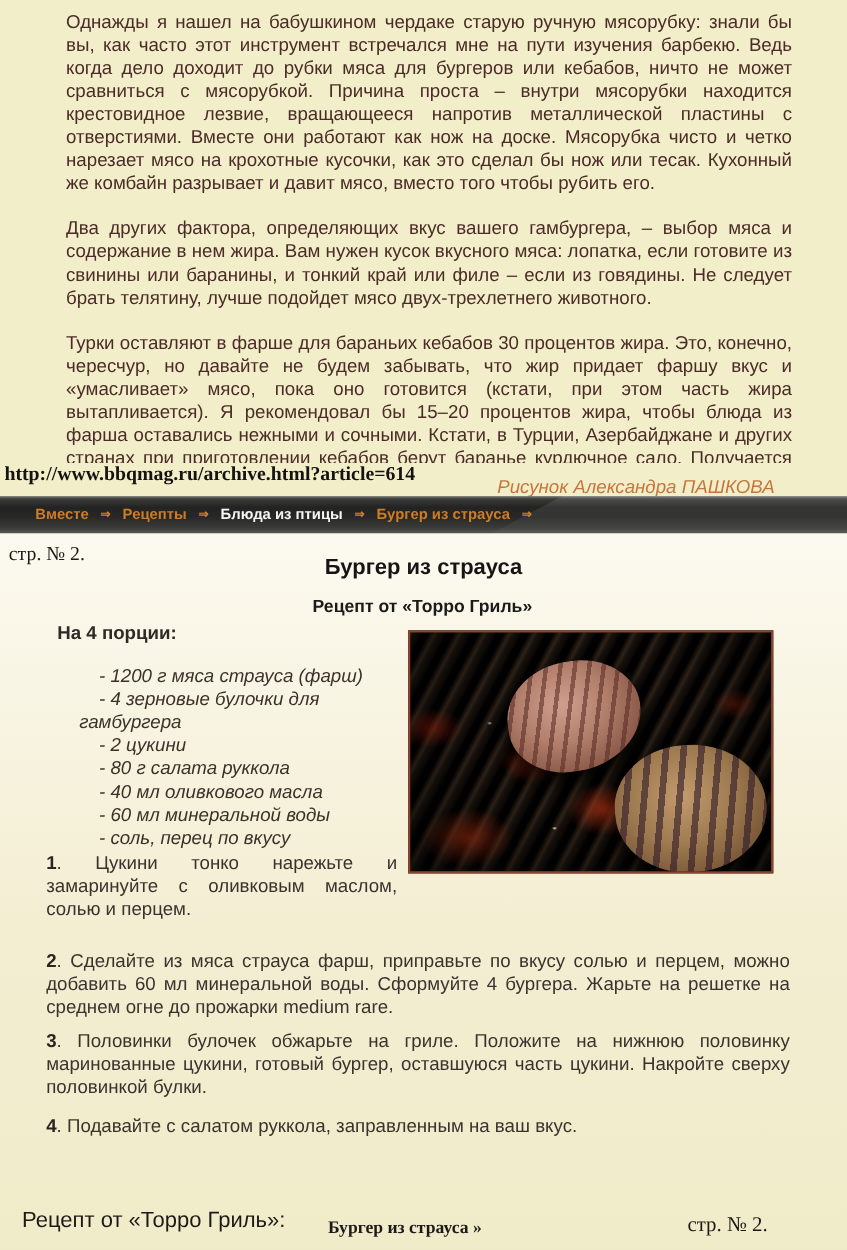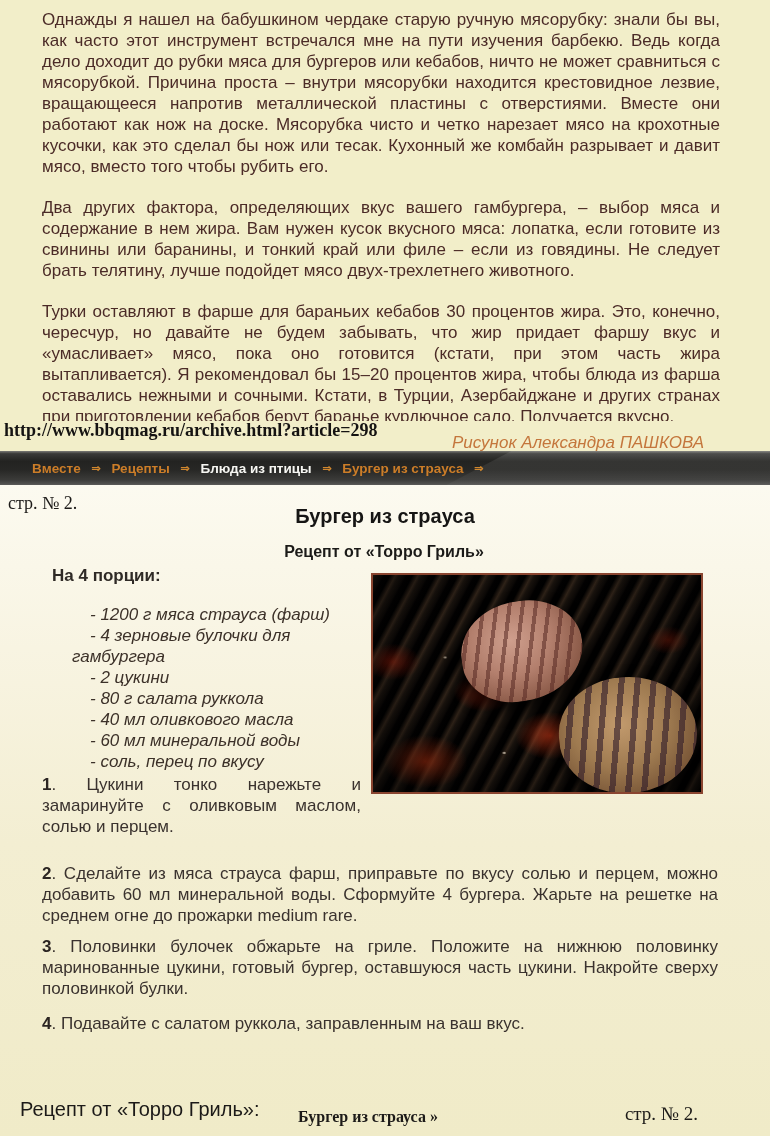--- a/index.html
+++ b/index.html
@@ -1,21 +1,21 @@
 <!DOCTYPE html>
 <html><head>
 <meta charset="utf-8">
 <style>
   html,body{margin:0;padding:0;background:#e8e4c4;}
   #page{position:relative;width:770px;height:1136px;overflow:hidden;
         font-family:"Liberation Sans",sans-serif;background:#f2eec9;}
 
   
   .top-area{position:absolute;top:0;left:0;width:770px;height:451px;background:#f2eec9;overflow:hidden;}
-  .intro{padding:9px 50px 0 42px;max-height:412px;overflow:hidden;}
+  .intro{padding:9px 50px 0 60px;max-height:412px;overflow:hidden;}
   .intro p{margin:0 0 20px 0;font-size:17px;line-height:21px;text-align:justify;
            color:#4b2b27;}
   .source-url{position:absolute;top:420px;left:4px;font-family:"Liberation Serif",serif;
               font-weight:bold;font-size:18px;color:#151312;}
   .photo-credit{position:absolute;top:433px;left:452px;font-style:italic;font-size:17px;
                 color:#c4763c;}
 
   
   .navbar{position:absolute;top:451px;left:0;width:770px;height:34px;
           background:linear-gradient(180deg,#7b7b77 0%,#3a3a38 8%,#232321 30%,#272725 55%,#3b3b39 85%,#50504e 96%,#5b5b59 100%);
@@ -93,21 +93,21 @@
 <div id="page">
 
   <div class="top-area">
     <div class="intro">
       <p>Однажды я нашел на бабушкином чердаке старую ручную мясорубку: знали бы вы, как часто этот инструмент встречался мне на пути изучения барбекю. Ведь когда дело доходит до рубки мяса для бургеров или кебабов, ничто не может сравниться с мясорубкой. Причина проста – внутри мясорубки находится крестовидное лезвие, вращающееся напротив металлической пластины с отверстиями. Вместе они работают как нож на доске. Мясорубка чисто и четко нарезает мясо на крохотные кусочки, как это сделал бы нож или тесак. Кухонный же комбайн разрывает и давит мясо, вместо того чтобы рубить его.</p>
       <p>Два других фактора, определяющих вкус вашего гамбургера, – выбор мяса и содержание в нем жира. Вам нужен кусок вкусного мяса: лопатка, если готовите из свинины или баранины, и тонкий край или филе – если из говядины. Не следует брать телятину, лучше подойдет мясо двух-трехлетнего животного.</p>
       <p>Турки оставляют в фарше для бараньих кебабов 30 процентов жира. Это, конечно, чересчур, но давайте не будем забывать, что жир придает фаршу вкус и «умасливает» мясо, пока оно готовится (кстати, при этом часть жира вытапливается). Я рекомендовал бы 15–20 процентов жира, чтобы блюда из фарша оставались нежными и сочными. Кстати, в Турции, Азербайджане и других странах при приготовлении кебабов берут баранье курдючное сало. Получается вкусно.</p>
     </div>
   </div>
 
-  <div class="source-url">http://www.bbqmag.ru/archive.html?article=298</div>
+  <div class="source-url">http://www.bbqmag.ru/archive.html?article=614</div>
   <div class="photo-credit">Рисунок Александра ПАШКОВА</div>
 
   <div class="navbar">
     <div class="nav-sheen"></div>
     <div class="breadcrumb">
       <span class="crumb">Вместе</span>
       <span class="crumb-sep">⇒</span>
       <span class="crumb">Рецепты</span>
       <span class="crumb-sep">⇒</span>
       <span class="crumb active">Блюда из птицы</span>

